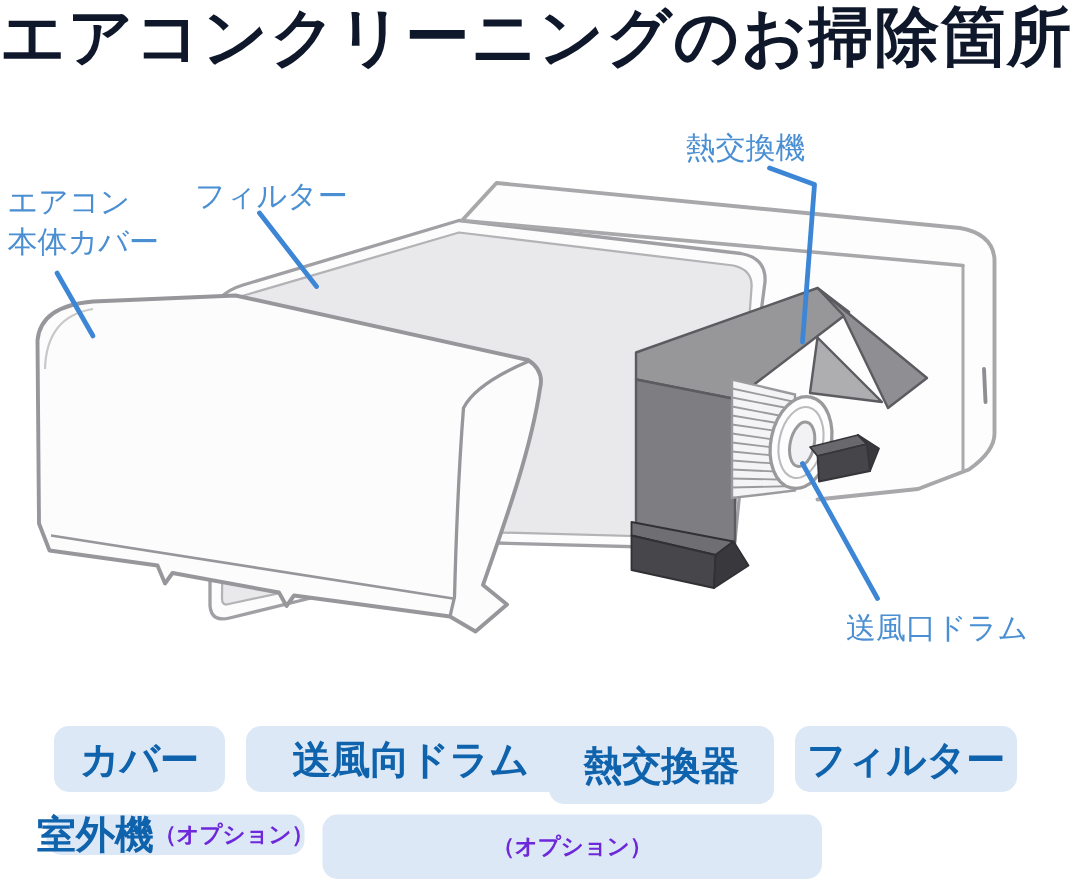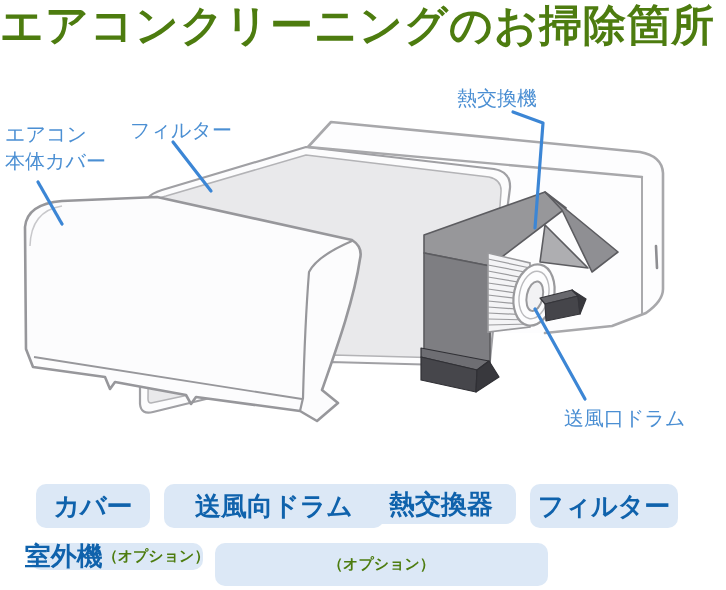--- a/index.html
+++ b/index.html
@@ -1,31 +1,31 @@
 <!DOCTYPE html>
 <html><head>
 <meta charset="utf-8">
 <style>
   html,body{margin:0;padding:0;background:#ffffff;}
   body{font-family:"DejaVu Sans","Liberation Sans",sans-serif;}
   .stage{position:relative;width:726px;height:590px;background:#fff;overflow:hidden;}
   .title{
     position:absolute;left:0;top:2px;width:726px;margin:0;
     font-size:43px;font-weight:800;letter-spacing:1px;line-height:1.1;
-    color:#4d7c0f;white-space:nowrap;
+    color:#0f172a;white-space:nowrap;
   }
   .diagram-svg{position:absolute;left:0;top:0;width:726px;height:590px;}
   .svg-label{font-size:20px;fill:#4b8fd3;font-weight:500;}
   .badge{
     position:absolute;display:flex;align-items:center;justify-content:center;
     background:#dce8f6;border-radius:10px;white-space:nowrap;
     color:#0f62ac;cursor:pointer;
   }
   .badge .main{font-size:26px;font-weight:bold;color:#0f62ac;}
-  .badge .suffix{font-size:15px;font-weight:bold;color:#4d7c0f;}
+  .badge .suffix{font-size:15px;font-weight:bold;color:#6d28d9;}
   .badge.small-main .main{font-size:24px;}
 </style>
 </head>
 <body>
 
 <div class="stage">
 
   <h1 class="title">エアコンクリーニングのお掃除箇所</h1>
 
   <svg class="diagram-svg" viewBox="0 0 726 590">
@@ -96,21 +96,21 @@
     <text class="svg-label" x="457" y="105">熱交換機</text>
     <text class="svg-label" x="564" y="425">送風口ドラム</text>
   </svg>
 
   <div class="badge" style="left:36px;top:484px;width:114px;height:44px" role="button">
     <span class="main">カバー</span>
   </div>
   <div class="badge" style="left:164px;top:484px;width:220px;height:44px" role="button">
     <span class="main">送風向ドラム</span>
   </div>
-  <div class="badge" style="left:366px;top:484px;width:150px;height:40px" role="button">
+  <div class="badge" style="left:366px;top:484px;width:150px;height:52px" role="button">
     <span class="main">熱交換器</span>
   </div>
   <div class="badge" style="left:530px;top:484px;width:148px;height:44px" role="button">
     <span class="main">フィルター</span>
   </div>
 
   <div class="badge" style="left:31px;top:543px;width:172px;height:27px" role="button">
     <span class="main">室外機</span>
       <span class="suffix">（オプション）</span>
   </div>

